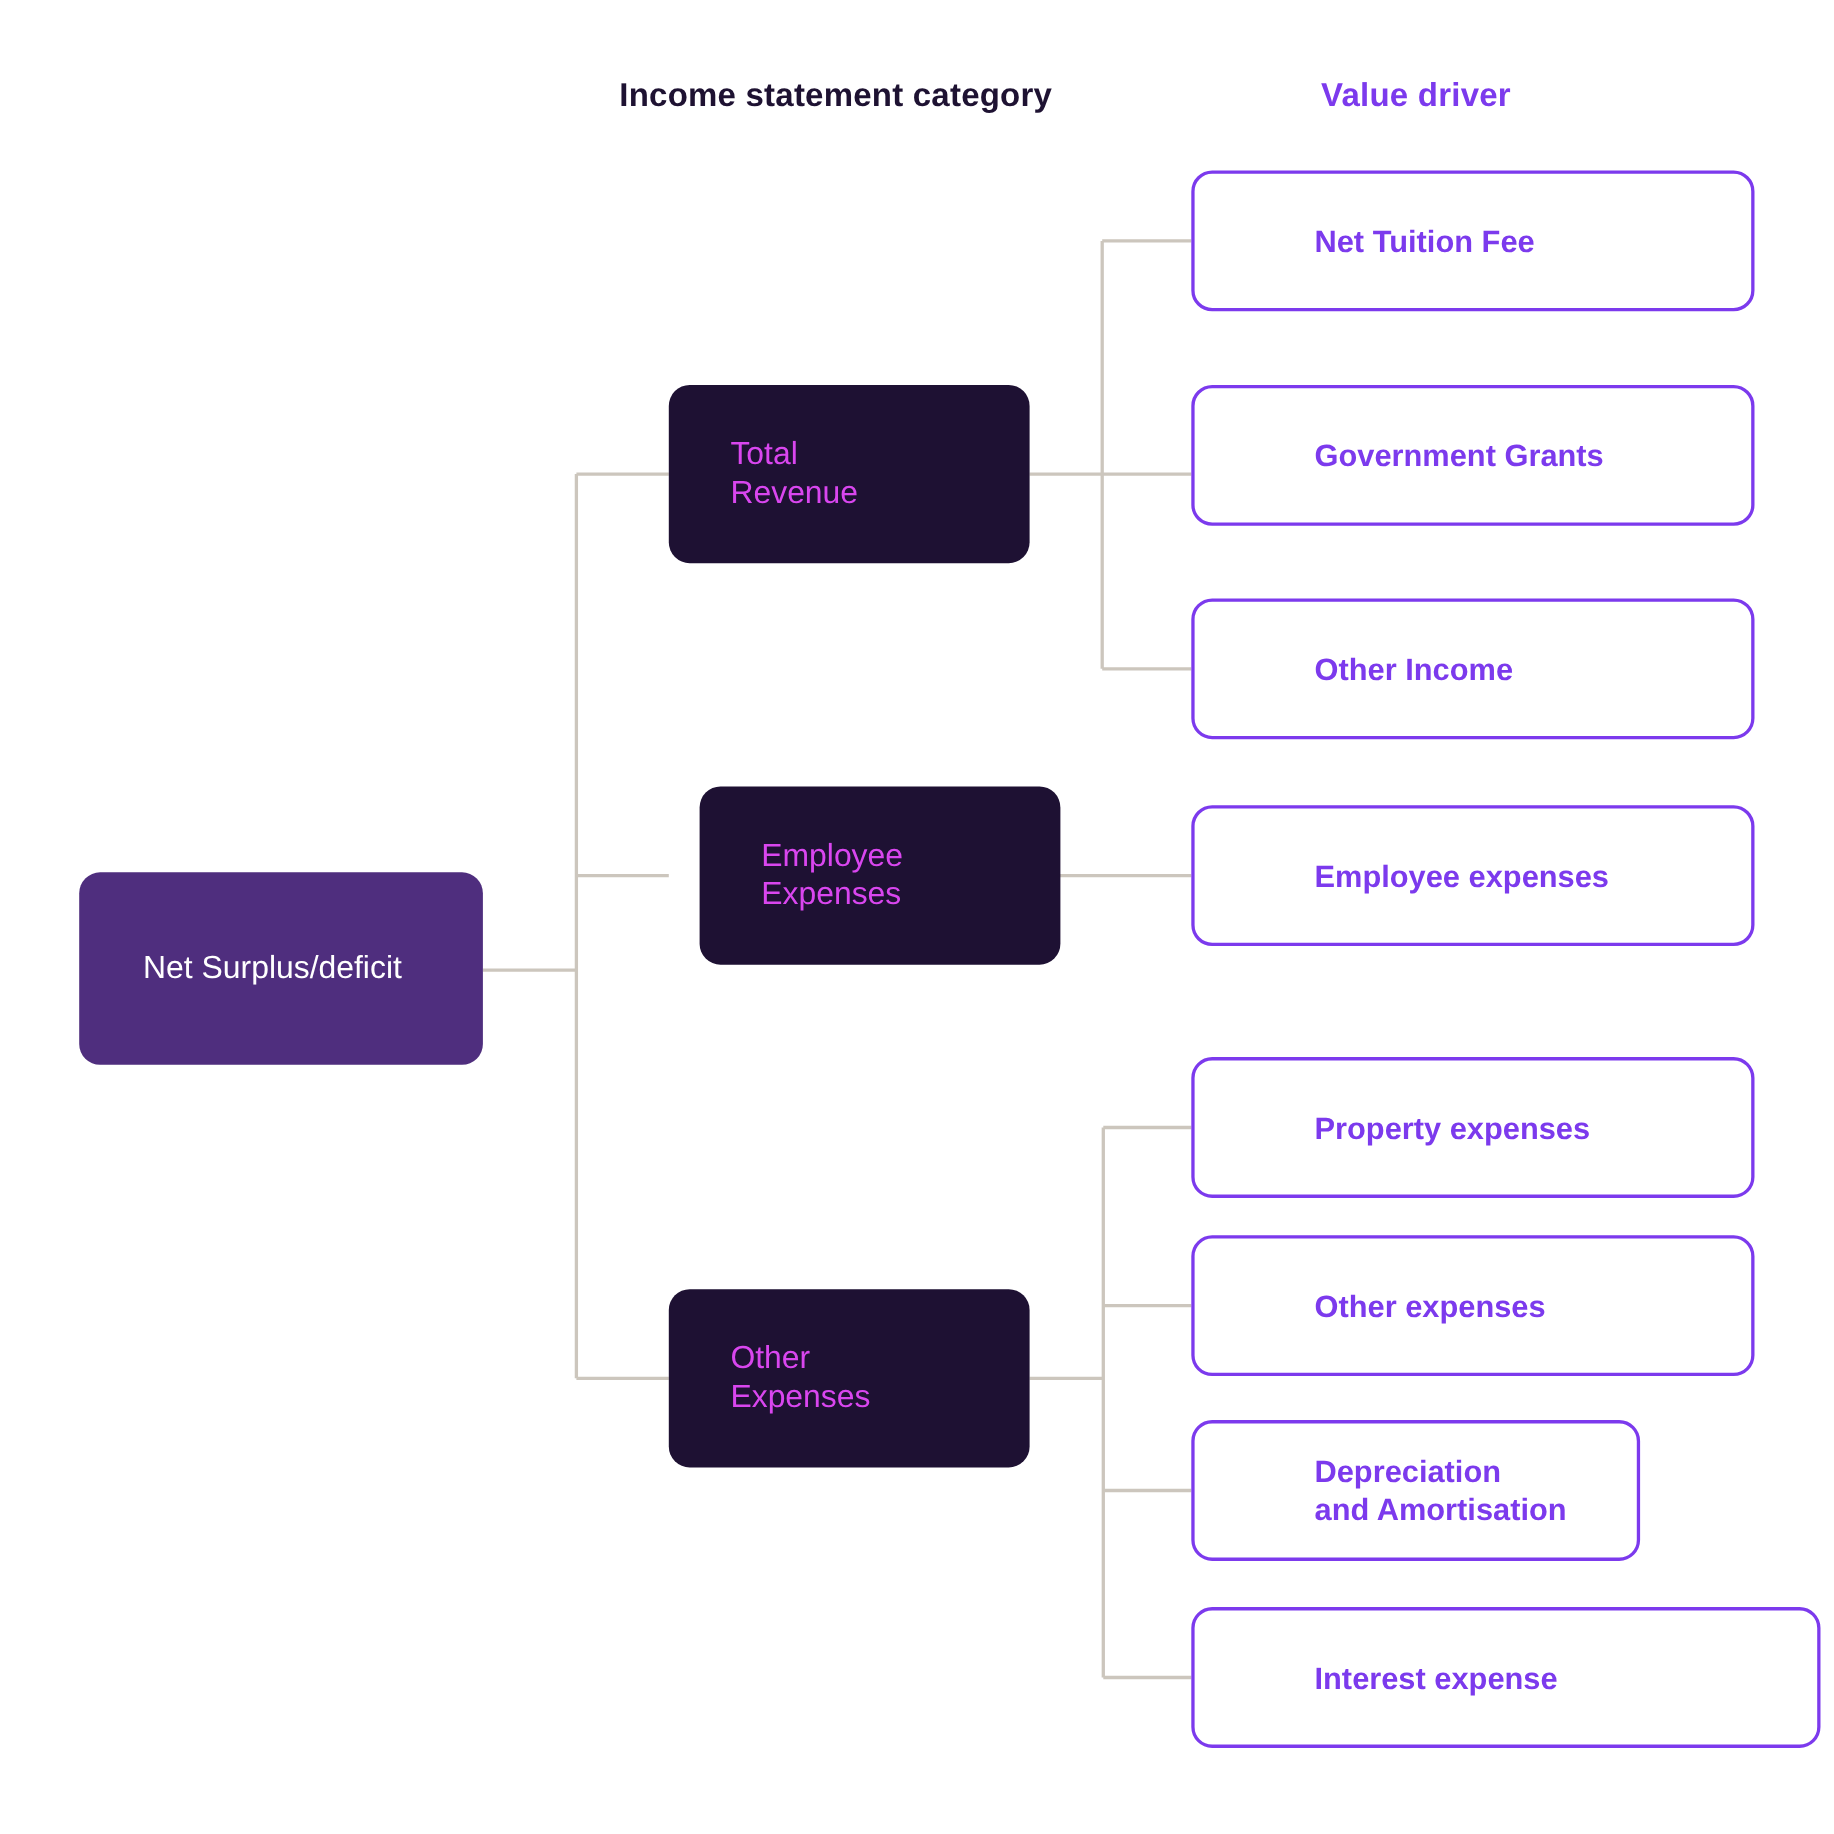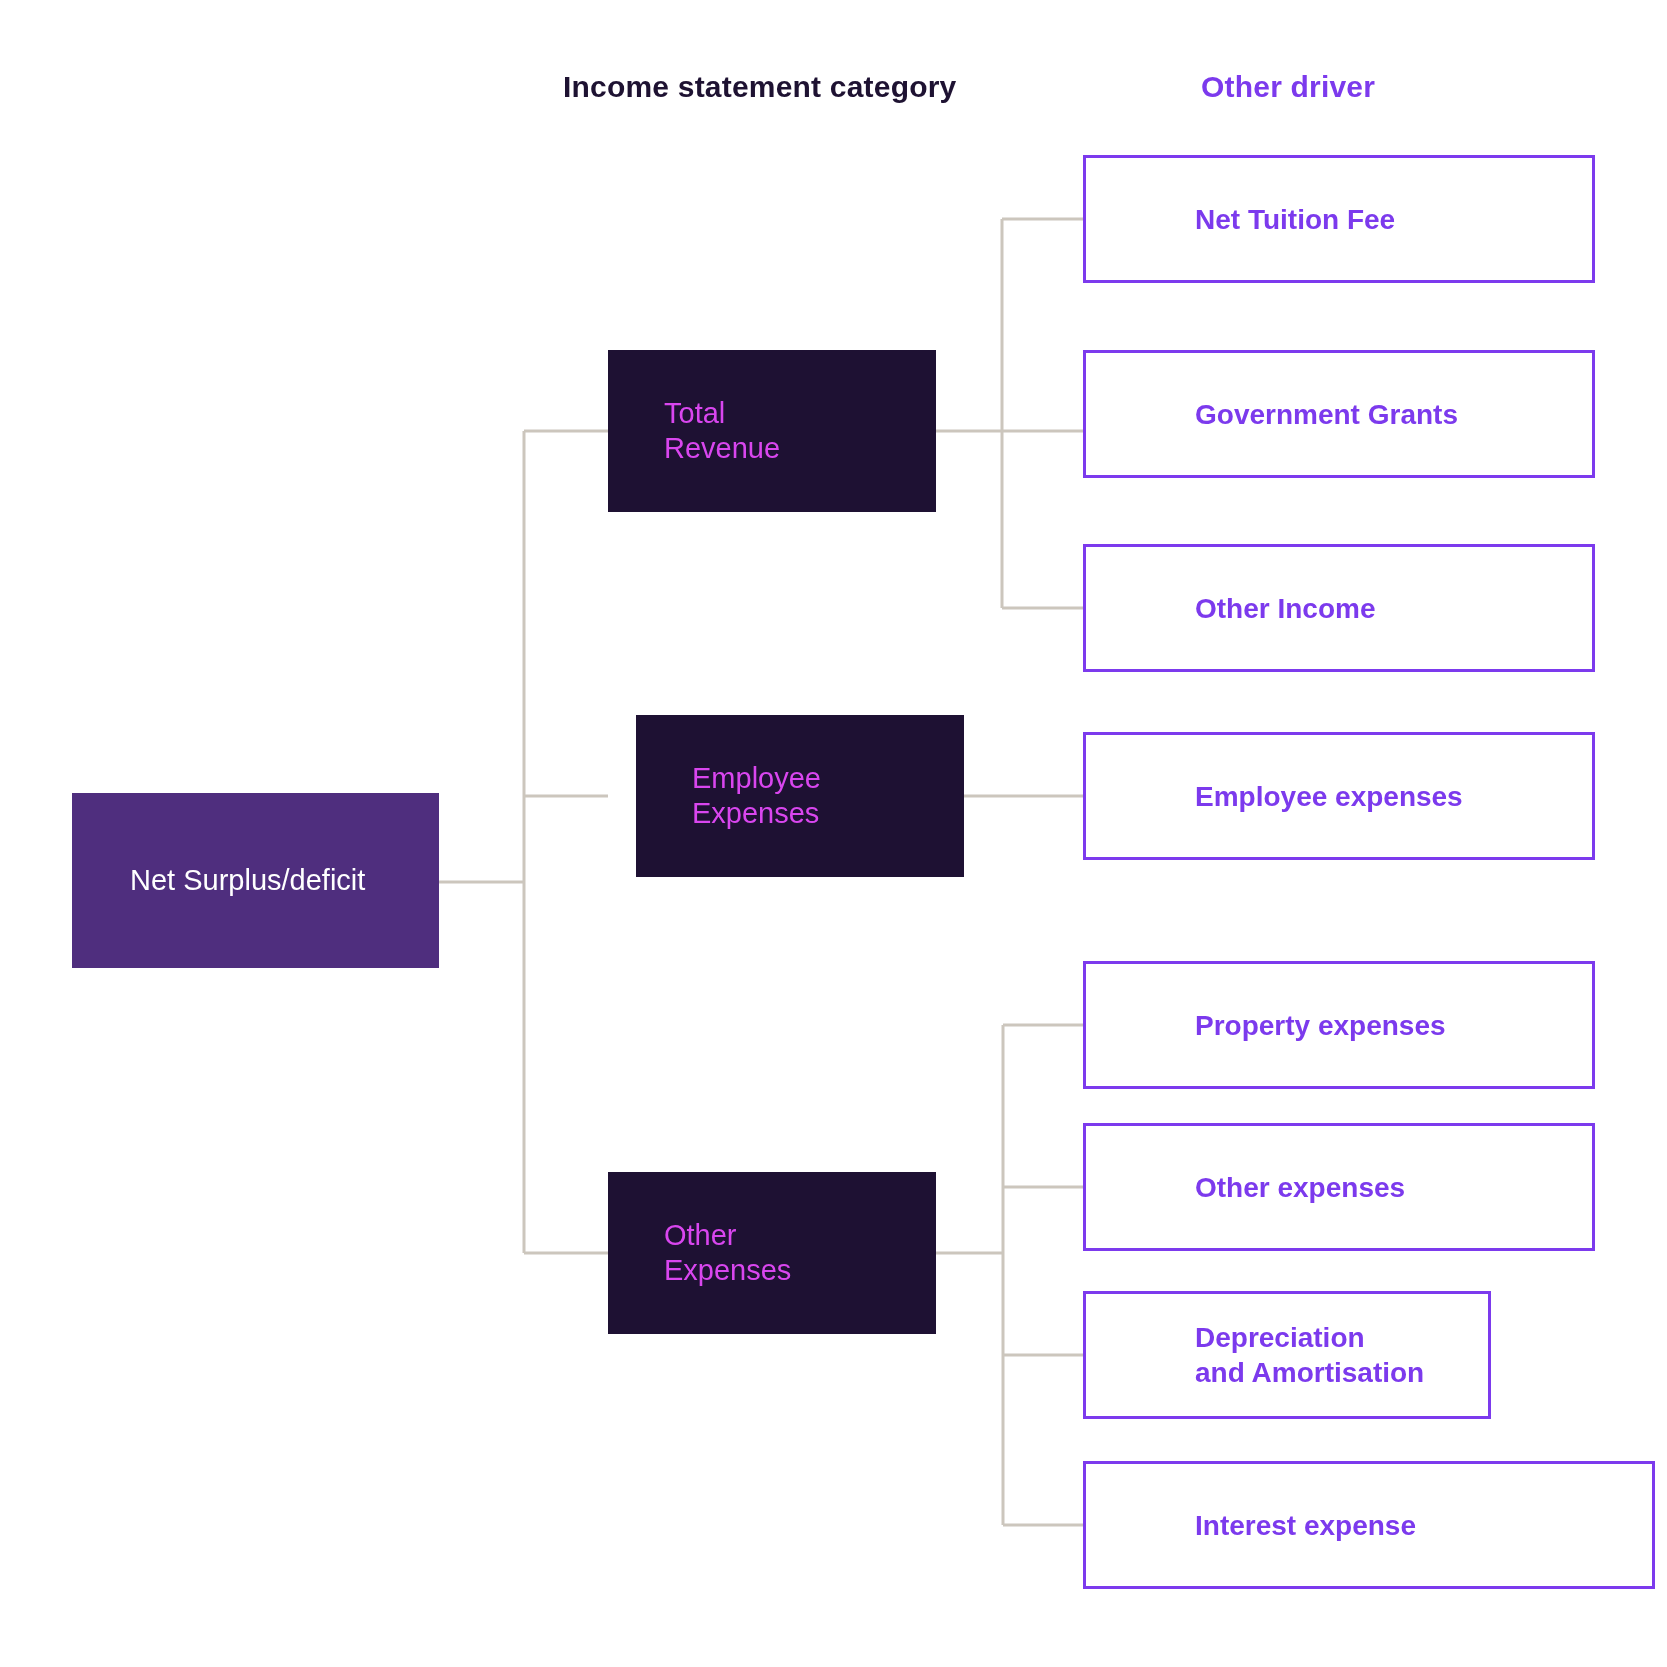--- a/index.html
+++ b/index.html
@@ -39,20 +39,21 @@
   }
   .header.category-header { color: var(--header-dark); }
   .header.driver-header { color: var(--driver-accent); }
   .node {
     position: absolute;
     z-index: 1;
     box-sizing: border-box;
     display: flex;
     align-items: center;
     white-space: pre-line;
+    border-radius: 19px;
   }
   .root-node {
     background: var(--root-fill);
     color: #ffffff;
     padding-left: 58px;
     font-size: 29px;
     font-weight: 500;
   }
   .category-node {
     background: var(--category-fill);
@@ -94,21 +95,21 @@
 
     <path d="M936 1253 H1003"></path>
     <path d="M1003 1025 V1525"></path>
     <path d="M1003 1025 H1083"></path>
     <path d="M1003 1187 H1083"></path>
     <path d="M1003 1355 H1083"></path>
     <path d="M1003 1525 H1083"></path>
   </svg>
 
   <div class="header category-header" style="left:563px; top:70px;">Income statement category</div>
-  <div class="header driver-header" style="left:1201px; top:70px;">Other driver</div>
+  <div class="header driver-header" style="left:1201px; top:70px;">Value driver</div>
 
   <div class="node root-node" style="left:72px; top:793px; width:367px; height:175px;">Net Surplus/deficit</div>
 
   <div class="node category-node" style="left:608px; top:350px; width:328px; height:162px;">Total
 Revenue</div>
   <div class="node category-node" style="left:608px; top:715px; width:328px; height:162px;margin-left:28px;">Employee
 Expenses</div>
   <div class="node category-node" style="left:608px; top:1172px; width:328px; height:162px;">Other
 Expenses</div>
 

